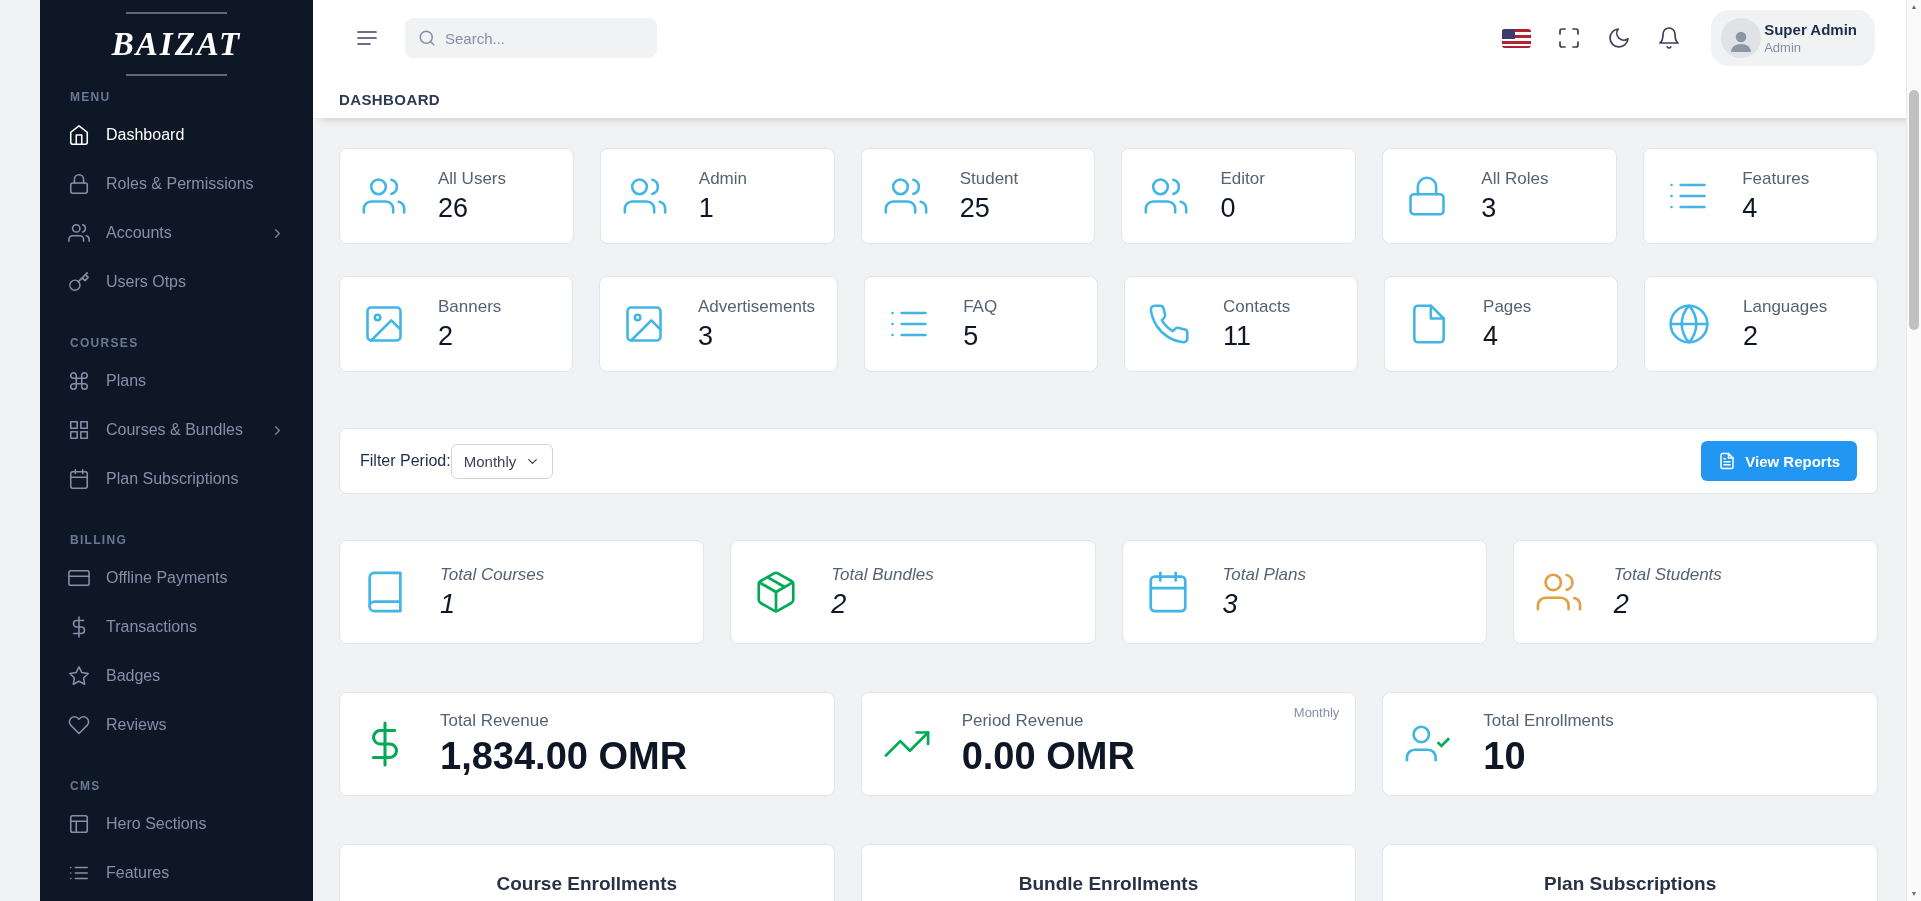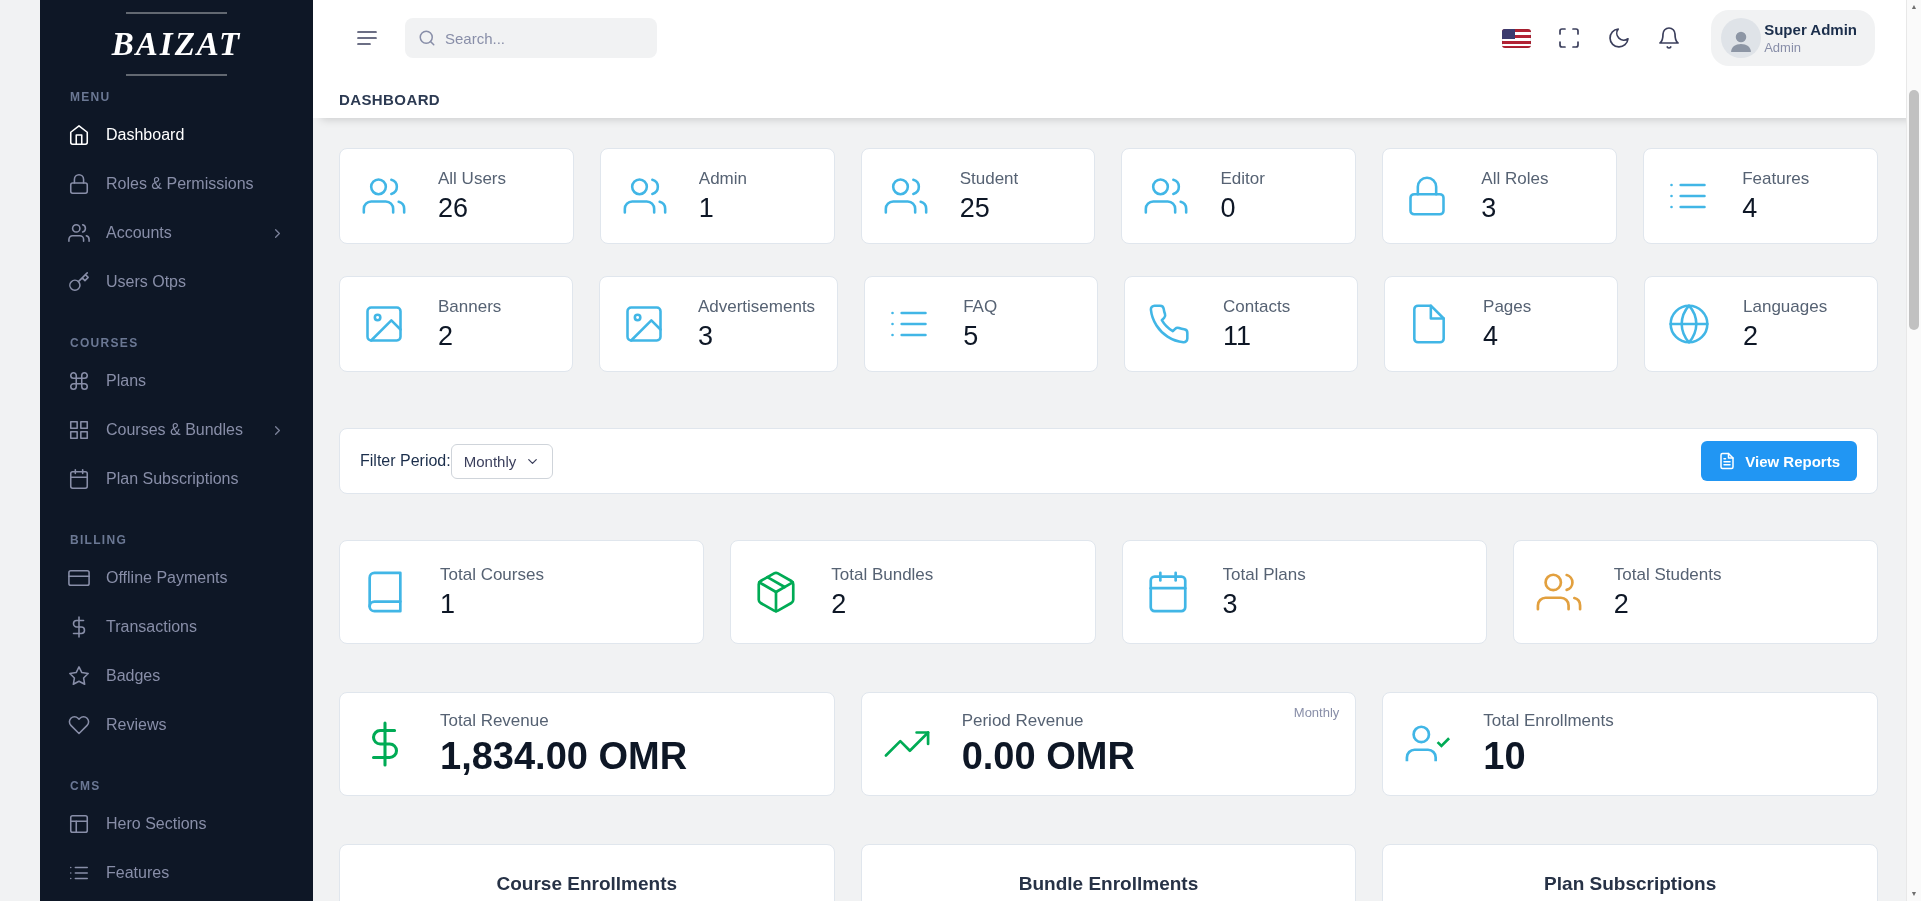--- a/index.html
+++ b/index.html
@@ -58,21 +58,21 @@
                     font-size: 15px; font-weight: 700; letter-spacing: .4px; color: #2c3a52;
                     box-shadow: 0 9px 10px -8px rgba(0,0,0,.18); position: relative; z-index: 2; }
 
   
   .content { flex: 1; background: #f1f2f3; padding: 30px 43px 0 26px; overflow: hidden; }
   .grid { display: grid; gap: 26px; }
   .g6 { grid-template-columns: repeat(6, 1fr); }
   .g4 { grid-template-columns: repeat(4, 1fr); }
   .g3 { grid-template-columns: repeat(3, 1fr); }
   .mt32 { margin-top: 32px; }
-  .mt46 { margin-top: 46px; }
+  .mt46 { margin-top: 46px; font-style: italic; }
   .mt48 { margin-top: 48px; }
   .mt56 { margin-top: 56px; }
 
   .card { background: #ffffff; border: 1px solid #e0e6ed; border-radius: 8px; }
   .stat { display: flex; align-items: center; gap: 32px; padding: 0 22px; height: 96px; position: relative; }
   .stat.tall { height: 104px; }
   .card-ic { width: 44px; height: 44px; stroke-width: 1.4; color: #41b6e6; }
   .card-ic.green { color: #00ab55; }
   .card-ic.orange { color: #e2a03f; }
   .stat-txt { min-width: 0; }

